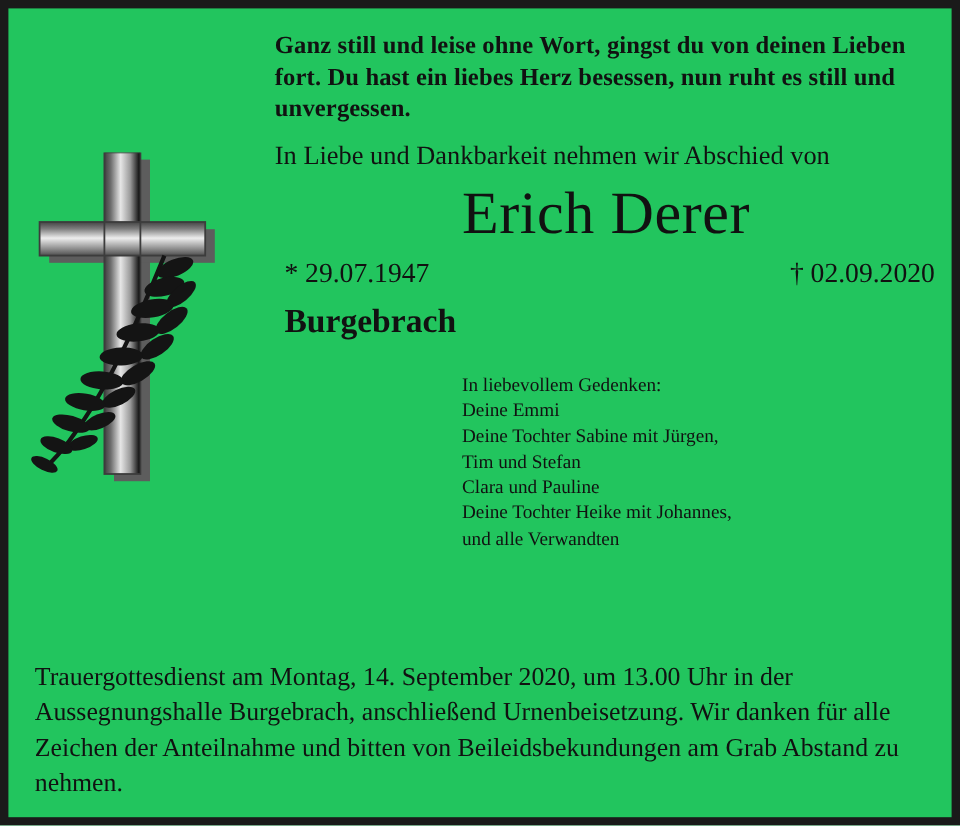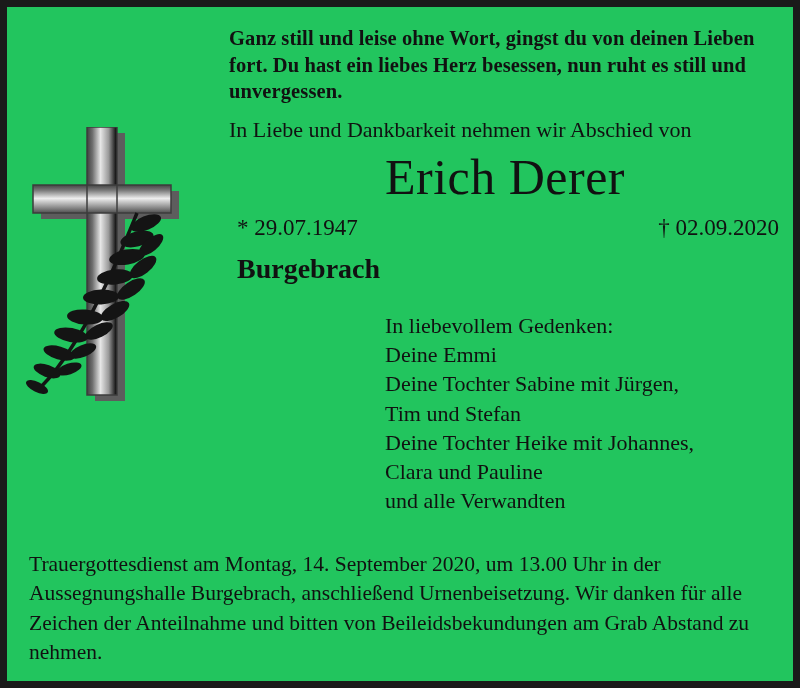--- a/index.html
+++ b/index.html
@@ -82,21 +82,21 @@
   }
   .place {
     font-size: 28px;
     font-weight: bold;
     margin: 4px 0 0 8px;
   }
 
   .family {
     margin-top: 26px;
     margin-left: 156px;
-    font-size: 22px;
+    font-size: 16px;
     line-height: 1.33;
   }
   .family .line b { font-weight: normal; }
 
   .footer {
     position: absolute;
     left: 22px;
     right: 5px;
     bottom: 14px;
     font-size: 21.5px;
@@ -175,22 +175,22 @@
         <span class="birth">* 29.07.1947</span>
         <span class="death">† 02.09.2020</span>
       </div>
       <div class="place">Burgebrach</div>
 
       <div class="family">
         <div class="line">In liebevollem Gedenken:</div>
         <div class="line">Deine <b>Emmi</b></div>
         <div class="line">Deine Tochter <b>Sabine</b> mit <b>Jürgen</b>,</div>
         <div class="line"><b>Tim</b> und <b>Stefan</b></div>
+        <div class="line"><b>Clara</b> und <b>Pauline</b></div>
         <div class="line">Deine Tochter <b>Heike</b> mit <b>Johannes</b>,</div>
-        <div class="line"><b>Clara</b> und <b>Pauline</b></div>
         <div class="line">und alle Verwandten</div>
       </div>
     </div>
 
     <div class="footer">
       <p>Trauergottesdienst am Montag, 14. September 2020, um 13.00 Uhr in der Aussegnungshalle Burgebrach, anschließend Urnenbeisetzung. Wir danken für alle Zeichen der Anteilnahme und bitten von Beileidsbekundungen am Grab Abstand zu nehmen.</p>
     </div>
 
   </div>
 </div>

